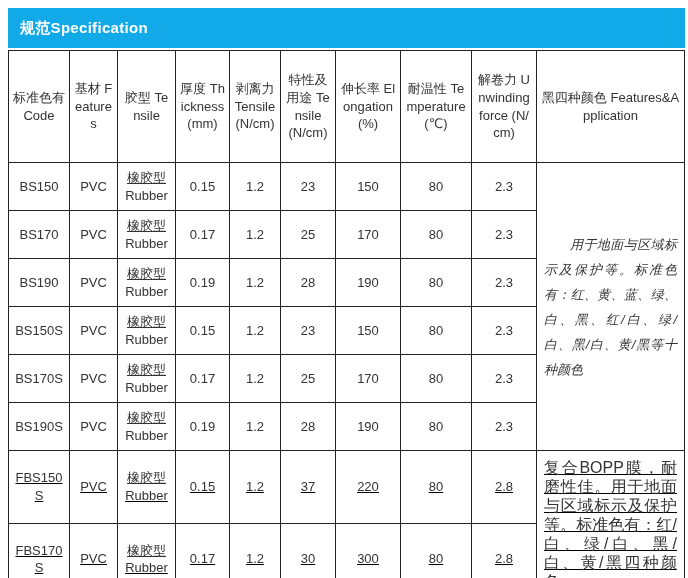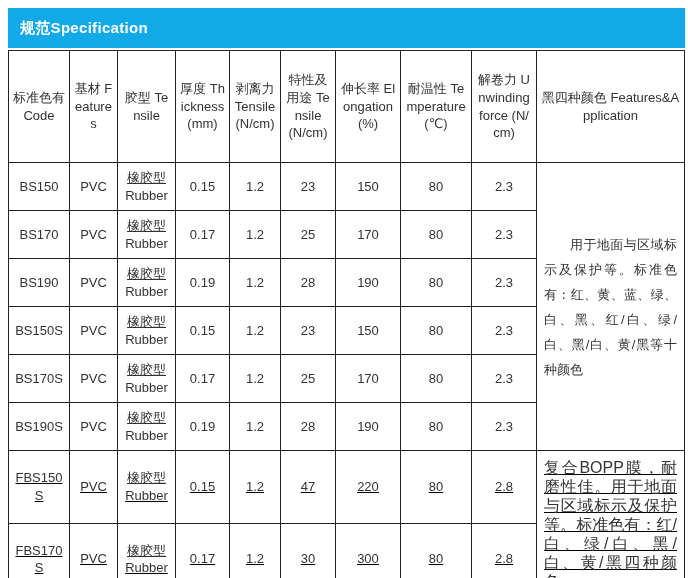--- a/index.html
+++ b/index.html
@@ -54,21 +54,21 @@
   thead tr { height: 112px; }
   tbody tr { height: 48px; padding-left: 8px; }
   tbody tr.row-tall { height: 60px; text-decoration: underline; }
   .adh-zh { text-decoration: underline; }
   td.features {
     text-align: justify;
     vertical-align: middle;
     padding: 4px 7px;
   }
   td.features p { margin: 0; }
-  td.f1 { font-size: 13px; line-height: 25px; }
+  td.f1 { font-size: 13px; line-height: 25px; font-style: italic; }
   td.f1 p { text-indent: 2em; }
   td.f2 { font-size: 16px; line-height: 19px; vertical-align: top; padding-top: 7px; }
 </style>
 </head>
 <body>
 
 <div class="page">
   <div class="title-bar">
     <span class="title-text">规范Specification</span>
   </div>
@@ -168,21 +168,21 @@
           <td>190</td>
           <td>80</td>
           <td>2.3</td>
         </tr>
         <tr class="row-tall">
           <td>FBS150S</td>
           <td>PVC</td>
           <td><span class="adh-zh">橡胶型</span><br><span>Rubber</span></td>
           <td>0.15</td>
           <td>1.2</td>
-          <td>47</td>
+          <td>37</td>
           <td>220</td>
           <td>80</td>
           <td>2.8</td>
           <td rowspan="2" class="features f2">
             <p>复合BOPP膜，耐磨性佳。用于地面与区域标示及保护等。标准色有：红/白、绿/白、黑/白、黄/黑四种颜色。</p>
           </td>
         </tr>
         <tr class="row-tall">
           <td>FBS170S</td>
           <td>PVC</td>

